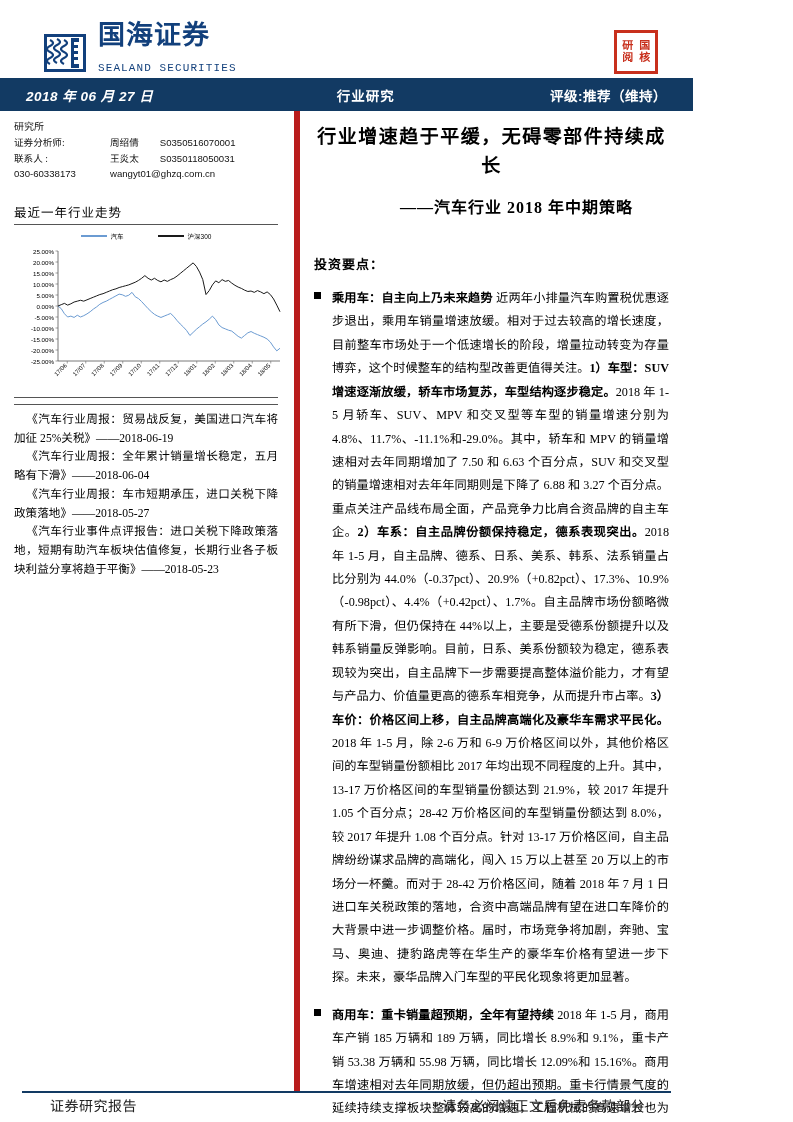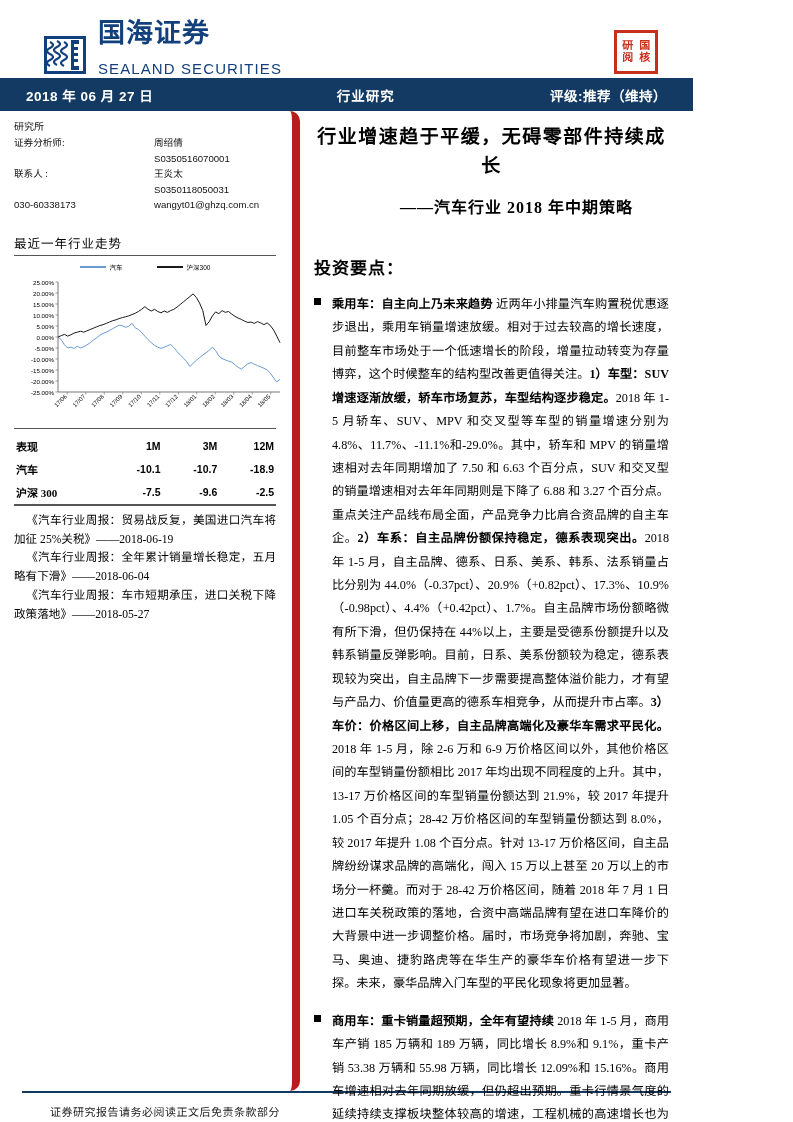--- a/index.html
+++ b/index.html
@@ -28,22 +28,22 @@
   .logo-mark { width: 46px; height: 42px; flex: 0 0 46px; }
   .logo-text-block { display: flex; flex-direction: column; line-height: 1; }
   .logo-cn {
     font-family: "Liberation Sans", sans-serif;
     font-weight: bold;
     font-size: 27px;
     letter-spacing: 1px;
     color: #12407c;
   }
   .logo-en {
-    font-family: Liberation Sans, sans-serif;
-    font-size: 15px;
+    font-family: Liberation Mono, monospace;
+    font-size: 11px;
     letter-spacing: 1.1px;
     color: #12407c;
     margin-top: 14px;
   }
   .seal {
     position: absolute;
     right: 35px;
     top: 30px;
     width: 44px;
     height: 44px;
@@ -68,53 +68,52 @@
     background: #123a63;
     color: #ffffff;
     height: 33px;
     display: flex;
     align-items: center;
     font-family: "Liberation Sans", sans-serif;
     font-size: 13.5px;
     font-weight: bold;
     padding: 0 26px 0 26px;
   }
-  .bluebar .bb-date { width: 38%; text-align: left; letter-spacing: 0.5px; }
+  .bluebar .bb-date { width: 38%; text-align: left; letter-spacing: 0.5px; font-style: italic; }
   .bluebar .bb-center { width: 30%; text-align: center; letter-spacing: 1px; }
   .bluebar .bb-right { width: 32%; text-align: right; letter-spacing: 0.5px; }
 
   
   .content {
     display: flex;
     padding: 0;
     height: 980px;
   }
   .left-col {
     width: 300px;
     flex: 0 0 300px;
     padding: 6px 16px 0 14px;
-    border-right: 8px solid #b91c1c;
+    border-right: 6px solid #b91c1c;
     position: relative;
-    border-radius: 10px;
   }
   .right-col {
     flex: 1;
     padding: 6px 24px 0 14px;
   }
 
   
   .analyst {
     font-family: "Liberation Sans", sans-serif;
     font-size: 9.6px;
     line-height: 1.62;
     color: #111;
     padding-top: 2px;
   }
   .analyst .dept { font-family: "Liberation Serif", serif; font-size: 10px; }
-  .analyst-row { display: flex; gap: 44px; }
+  .analyst-row { display: flex; }
   .analyst-row .k {
     width: 96px; flex: 0 0 96px;
     font-family: "Liberation Serif", serif;
     letter-spacing: 0px;
   }
   .analyst-row .k.mono { font-family: "Liberation Sans", sans-serif; }
   .analyst-row .v { flex: 1; }
   .analyst-row .v .nm { font-family: "Liberation Serif", serif; margin-right: 21px; }
 
   
@@ -174,21 +173,21 @@
     font-family: "Liberation Serif", serif;
     font-weight: bold;
     font-size: 16px;
     text-align: right;
     letter-spacing: 1px;
     margin: 14px 36px 0 0;
   }
   .points-head {
     font-family: "Liberation Serif", serif;
     font-weight: bold;
-    font-size: 17px;
+    font-size: 13px;
     letter-spacing: 1px;
     margin: 36px 0 14px 0;
   }
   .bullet-item { display: flex; margin-bottom: 14px; }
   .bullet-sq {
     flex: 0 0 18px;
     font-size: 9px;
     line-height: 1.95;
     color: #000;
   }
@@ -203,24 +202,24 @@
     line-height: 1.92;
     text-align: justify;
     text-justify: inter-ideograph;
   }
   .bullet-body b { font-weight: bold; }
 
   
   .footer-rule { border: 0; border-top: 2px solid #123a63; margin: 0 22px; }
   .footer {
     display: flex;
-    justify-content: flex-start;
-    font-family: "Liberation Serif", serif;
-    font-size: 11px;
-    padding: 10px 48px 0 50px;
+    justify-content: space-between;
+    font-family: "Liberation Serif", serif;
+    font-size: 14px;
+    padding: 2px 48px 0 50px;
     color: #222;
     letter-spacing: 0.5px;
   }
 </style>
 </head>
 <body>
 
 <div class="page">
 
   <div class="masthead">
@@ -352,50 +351,27 @@
             <line x1="238.25" y1="116" x2="238.25" y2="118.5" stroke="#777" stroke-width="0.7"></line>
             <text x="0" y="0" font-size="6" fill="#000" font-family="&quot;Liberation Sans&quot;, sans-serif" transform="translate(238.25,121) rotate(-45)" text-anchor="end">18/04</text>
             <line x1="256.75" y1="116" x2="256.75" y2="118.5" stroke="#777" stroke-width="0.7"></line>
             <text x="0" y="0" font-size="6" fill="#000" font-family="&quot;Liberation Sans&quot;, sans-serif" transform="translate(256.75,121) rotate(-45)" text-anchor="end">18/05</text>
             <polyline points="44.00,61.00 47.22,63.64 50.43,68.70 53.65,72.00 56.87,71.12 60.09,72.44 63.30,70.24 66.52,72.00 69.74,70.68 72.96,68.92 76.17,66.72 79.39,64.08 82.61,61.88 85.83,59.24 89.04,57.48 92.26,56.16 95.48,54.40 98.70,52.64 101.91,50.88 105.13,49.12 108.35,49.78 111.57,51.32 114.78,50.22 118.00,47.36 121.22,51.76 124.43,53.52 127.65,56.60 130.87,60.12 134.09,63.64 137.30,66.72 140.52,69.36 143.74,71.12 146.96,72.44 150.17,71.12 153.39,69.80 156.61,68.48 159.83,71.56 163.04,75.52 166.26,79.04 169.48,82.12 172.70,85.64 175.91,90.48 179.13,87.40 182.35,84.32 185.57,81.68 188.78,79.04 192.00,76.84 195.22,74.20 198.43,71.12 201.65,74.64 204.87,79.92 208.09,82.56 211.30,83.88 214.52,85.20 217.74,86.08 220.96,88.72 224.17,91.36 227.39,93.12 230.61,90.48 233.83,87.84 237.04,86.52 240.26,88.28 243.48,89.60 246.70,90.92 249.91,92.24 253.13,94.00 256.35,97.08 259.57,101.92 262.78,105.88 266.00,103.24" fill="none" stroke="#6b9bd2" stroke-width="1" stroke-linejoin="round"></polyline>
             <polyline points="44.00,61.00 47.22,59.68 50.43,58.36 53.65,60.12 56.87,58.80 60.09,57.04 63.30,56.16 66.52,55.28 69.74,56.16 72.96,54.84 76.17,53.52 79.39,52.20 82.61,50.88 85.83,49.56 89.04,48.68 92.26,47.36 95.48,46.04 98.70,44.72 101.91,43.84 105.13,42.52 108.35,41.64 111.57,40.76 114.78,39.88 118.00,38.56 121.22,37.24 124.43,35.48 127.65,33.28 130.87,30.64 134.09,33.28 137.30,35.04 140.52,33.28 143.74,35.48 146.96,36.80 150.17,35.04 153.39,36.36 156.61,34.60 159.83,33.28 163.04,31.08 166.26,28.44 169.48,25.80 172.70,23.16 175.91,20.52 179.13,17.88 182.35,21.40 185.57,27.12 188.78,34.60 192.00,49.56 195.22,45.60 198.43,39.88 201.65,35.92 204.87,37.68 208.09,34.60 211.30,36.36 214.52,35.48 217.74,38.12 220.96,40.32 224.17,42.08 227.39,43.40 230.61,45.16 233.83,46.48 237.04,46.04 240.26,47.36 243.48,45.60 246.70,46.92 249.91,48.68 253.13,46.92 256.35,49.56 259.57,53.96 262.78,60.12 266.00,66.72" fill="none" stroke="#1a1a1a" stroke-width="1" stroke-linejoin="round"></polyline>
           </svg>
       </div>
 
       <hr class="lsec-rule">
-      <table class="perf">
-        <thead>
-          <tr>
-            <th>表现</th>
-            <th>1M</th>
-            <th>3M</th>
-            <th>12M</th>
-          </tr>
-        </thead>
-        <tbody>
-          <tr>
-            <td>汽车</td>
-            <td>-10.1</td>
-            <td>-10.7</td>
-            <td>-18.9</td>
-          </tr>
-          <tr>
-            <td>沪深 300</td>
-            <td>-7.5</td>
-            <td>-9.6</td>
-            <td>-2.5</td>
-          </tr>
-        </tbody>
-      </table>
 
       <hr class="lsec-rule">
       <div class="reports">
         <p>《汽车行业周报：贸易战反复，美国进口汽车将加征 25%关税》——2018-06-19</p>
         <p>《汽车行业周报：全年累计销量增长稳定，五月略有下滑》——2018-06-04</p>
         <p>《汽车行业周报：车市短期承压，进口关税下降政策落地》——2018-05-27</p>
+        <p>《汽车行业事件点评报告：进口关税下降政策落地，短期有助汽车板块估值修复，长期行业各子板块利益分享将趋于平衡》——2018-05-23</p>
       </div>
     </div>
 
     <div class="right-col">
       <div class="doc-title">行业增速趋于平缓，无碍零部件持续成长</div>
       <div class="doc-subtitle">——汽车行业 2018 年中期策略</div>
 
       <div class="points-head">投资要点：</div>
 
       <div class="bullet-item">

